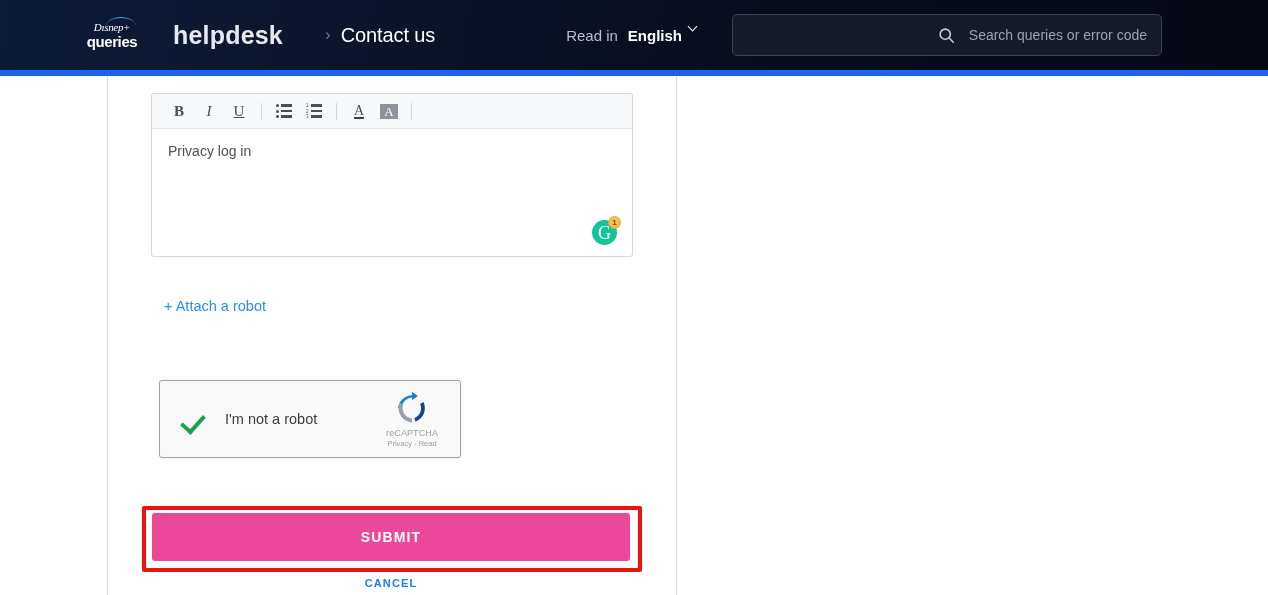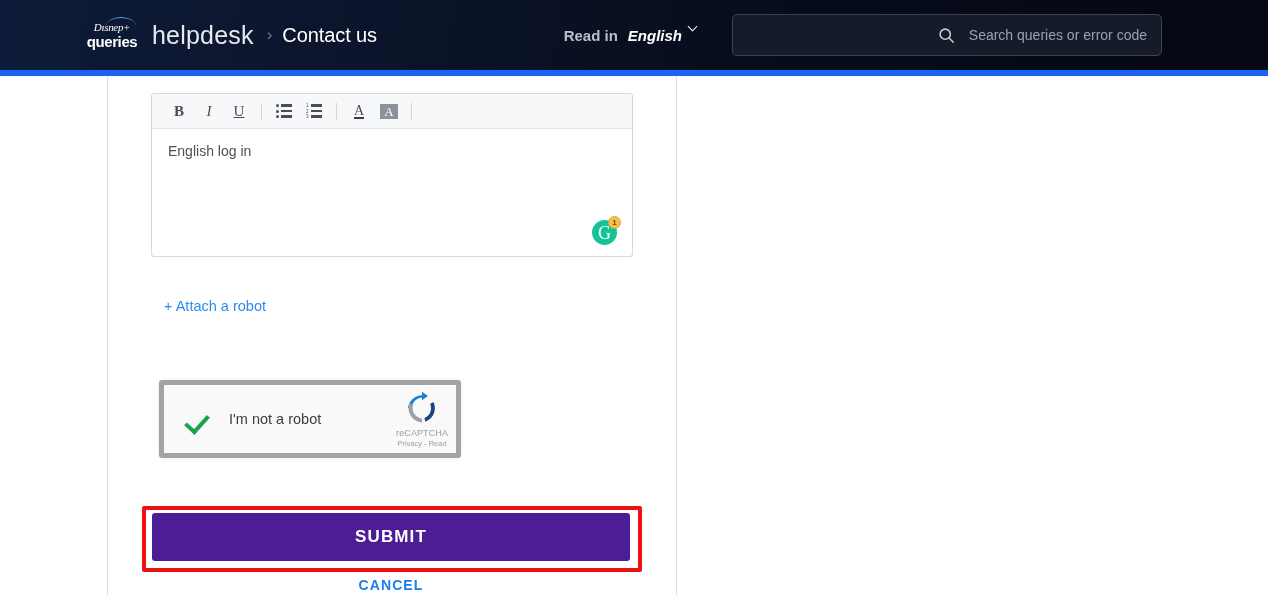--- a/index.html
+++ b/index.html
@@ -15,20 +15,21 @@
   
   .header {
     position: absolute; top: 0; left: 0;
     width: 1268px; height: 70px;
     background: linear-gradient(100deg, #0d1b38 0%, #0d1730 18%, #0a1226 38%, #070c1b 62%, #050813 100%);
     display: flex; align-items: center;
   }
   .brand-zone {
     display: flex; align-items: center;
     margin-left: 84px;
+    gap: 29px;
   }
   .logo-block {
     display: flex; flex-direction: column; align-items: center;
     line-height: 1; width: 56px;
   }
   .logo-disney {
     font-family: "Liberation Serif", serif;
     font-style: italic;
     font-size: 11px; color: #ffffff;
     letter-spacing: -0.3px;
@@ -41,41 +42,40 @@
     border-top: 1.3px solid #5aa9e6;
     border-radius: 50% / 100% 100% 0 0;
   }
   .logo-hotstar {
     font-family: "Liberation Sans", sans-serif;
     font-weight: 700; font-size: 15px; color: #ffffff;
     letter-spacing: -0.4px; margin-top: 1px;
   }
   .helpdesk-word {
     font-size: 25px; color: #e7e9ee;
-    font-weight: 400; letter-spacing: 0.2px;
-    margin-left: 12px;
+    font-weight: 700; letter-spacing: 0.2px;
+    margin-left: 4px;
   }
   .bc-sep {
     color: #6e7890; font-size: 17px;
     margin: 0 10px 0 13px;
   }
   .bc-current {
     color: #ffffff; font-size: 20px; font-weight: 400;
     letter-spacing: -0.1px;
   }
   .header-right {
     margin-left: auto; display: flex; align-items: center;
     margin-right: 106px;
   }
-  .read-in { color: #b9bfcc; font-size: 15px; font-weight: 700; }
+  .read-in { color: #b9bfcc; font-size: 15px; font-weight: 400; }
   .lang-select {
     color: #ffffff; font-size: 15px; font-weight: 700;
     margin-left: 10px; display: flex; 
     cursor: pointer;
-    font-style: italic;
   }
   .chev {
     display: inline-block; width: 7px; height: 7px;
     border-right: 1.6px solid #ffffff; border-bottom: 1.6px solid #ffffff;
     transform: rotate(45deg); margin-left: 7px; margin-top: -4px;
   }
   .search-box {
     margin-left: 36px; width: 430px; height: 42px;
     background: #161b29; border: 1px solid #3b4254; border-radius: 5px;
     display: flex; align-items: center; padding: 0 14px; justify-content: flex-end;
@@ -162,62 +162,62 @@
   
   .attach {
     position: absolute; left: 56px; top: 222px;
     color: #2a8df2; font-size: 14.5px; cursor: pointer;
   }
 
   
   .recaptcha {
     position: absolute; left: 51px; top: 304px;
     width: 302px; height: 78px;
-    background: #f9f9f9; border: 5px solid #a3a3a3; border-radius: 3px;
+    background: #f9f9f9; border: 1px solid #a3a3a3; border-radius: 3px;
     box-shadow: 0 0 4px rgba(0,0,0,0.08);
     display: flex; align-items: center;
   }
   .rc-check {
     margin-left: 22px; width: 28px; height: 28px;
     position: relative;
   }
   .rc-check::after {
     content: ""; position: absolute; left: 4px; top: 5px;
     width: 10px; height: 19px;
     border-right: 4px solid #1aa34a; border-bottom: 4px solid #1aa34a;
     transform: rotate(42deg);
   }
   .rc-label { margin-left: 15px; font-size: 14.5px; color: #3c3c3c; }
   .rc-logo {
-    margin-left: auto; margin-right: 8px;
+    margin-left: auto; margin-right: 22px;
     display: flex; flex-direction: column; align-items: center; justify-content: space-between;
   }
   .rc-mark { width: 34px; height: 34px; position: relative; }
   .rc-brand { font-size: 9px; color: #9aa0a6; margin-top: 3px; letter-spacing: 0.1px; }
   .rc-links { font-size: 7.5px; color: #9aa0a6; margin-top: 1px; }
 
   
   .highlight-box {
     position: absolute; left: 142px; top: 506px;
     width: 500px; height: 66px;
     border: 4px solid #ee1111;
     border-radius: 2px;
   }
   .submit-btn {
     position: absolute; left: 44px; top: 437px;
     width: 478px; height: 48px;
-    background: #4c1d95; border: none; border-radius: 3px;
-    color: #ffffff; font-size: 17px; font-weight: 700;
+    background: #ec4899; border: none; border-radius: 3px;
+    color: #ffffff; font-size: 14px; font-weight: 700;
     letter-spacing: 1.1px; cursor: pointer;
     font-family: "Liberation Sans", sans-serif;
   }
   .cancel-btn {
     position: absolute; left: 44px; top: 500px;
     width: 478px; text-align: center;
-    color: #1a7ef0; font-size: 14px; font-weight: 700;
+    color: #1a7ef0; font-size: 11px; font-weight: 700;
     letter-spacing: 1.1px; cursor: pointer;
     background: none; border: none;
     font-family: "Liberation Sans", sans-serif;
   }
 </style>
 </head>
 <body>
 
 <div class="header">
 
@@ -310,21 +310,21 @@
           <span class="tb-color">A</span>
         </div>
         <div class="tb-btn">
           <span class="tb-highlight">A</span>
         </div>
 
         <div class="tb-div"></div>
       </div>
 
       <div class="editor-body">
-        <div class="editor-text">English log in</div>
+        <div class="editor-text">Privacy log in</div>
 
         <div class="grammarly">
           <div class="gr-circle">G</div>
           <div class="gr-badge">1</div>
         </div>
       </div>
     </div>
 
     <div class="attach">+ Attach a robot</div>
 

